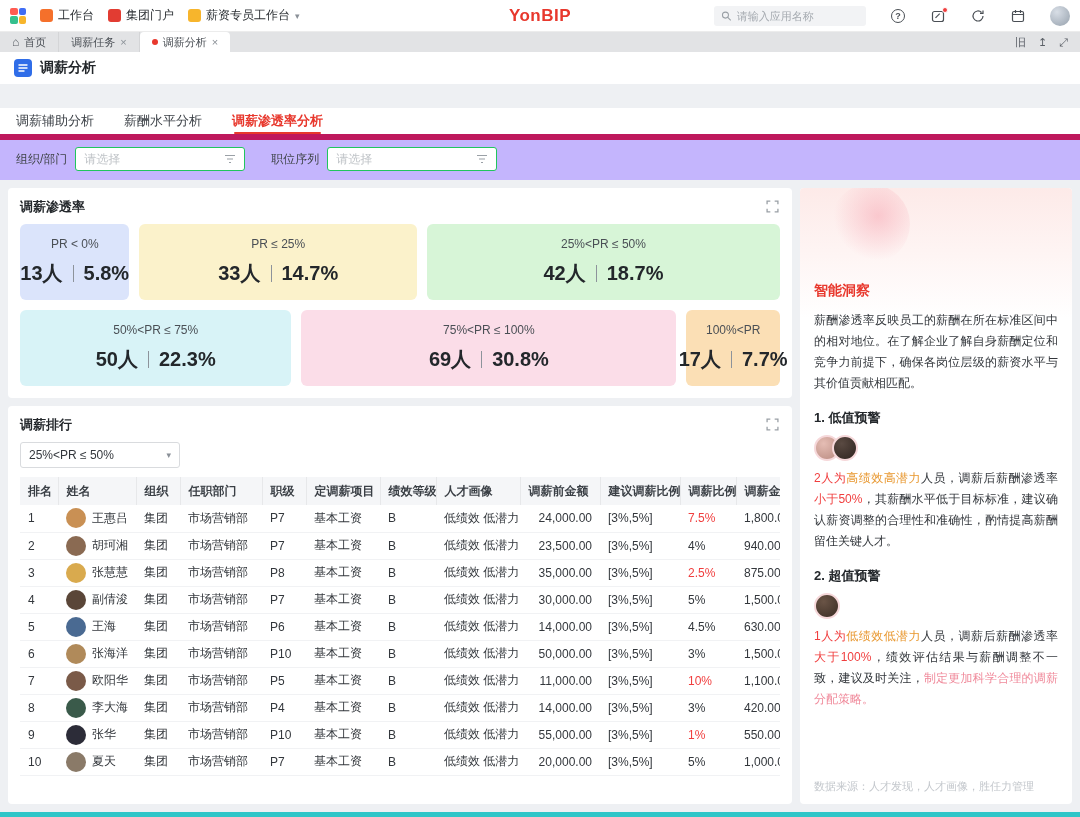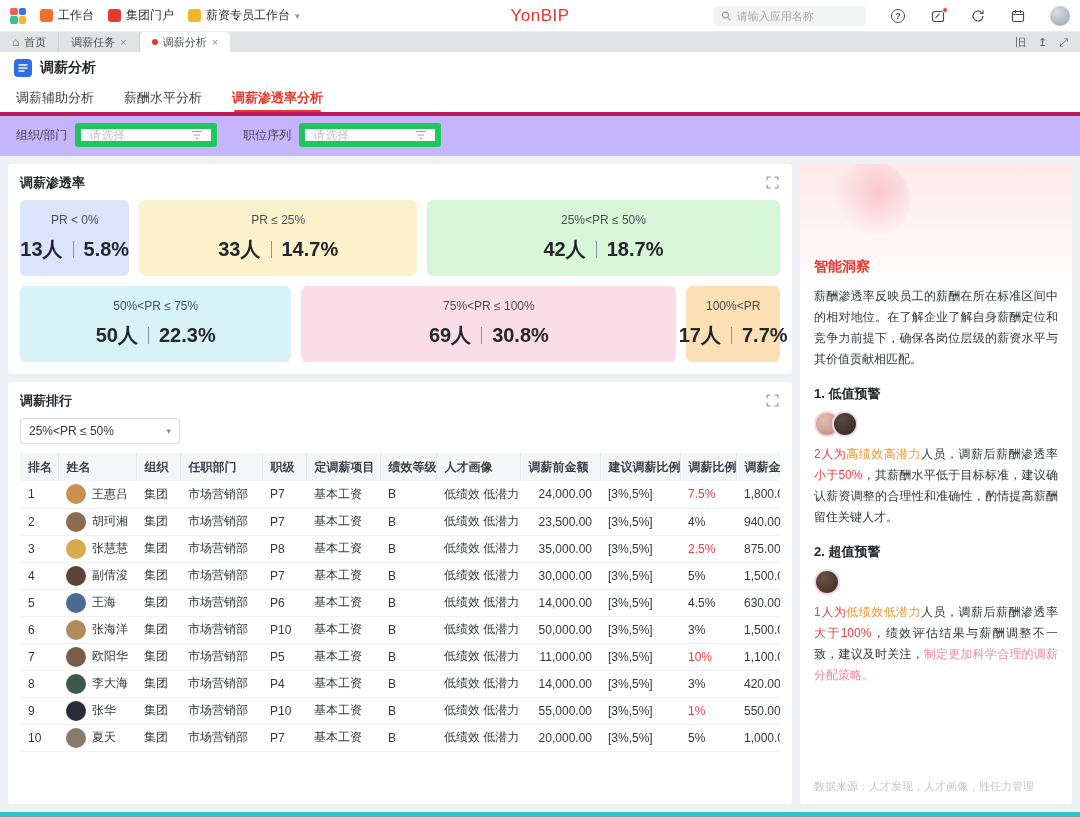--- a/index.html
+++ b/index.html
@@ -10,21 +10,21 @@
   
   .topbar { height:32px; background:#fff; border-bottom:1px solid #ececec; display:flex; align-items:center; padding:0 10px; gap:14px; position:relative; flex:none; }
   .logo-grid { width:16px; height:16px; display:grid; grid-template-columns:1fr 1fr; grid-template-rows:1fr 1fr; gap:1px; flex:none; }
   .logo-grid span { border-radius:2px; }
   .logo-grid span:nth-child(1){background:#ff5b52;} .logo-grid span:nth-child(2){background:#3f6df5;}
   .logo-grid span:nth-child(3){background:#35c08e;} .logo-grid span:nth-child(4){background:#f7b52c;}
   .nav-item { display:flex; align-items:center; gap:5px; font-size:12px; color:#2b2f33; cursor:pointer; }
   .nav-ico { width:13px; height:13px; border-radius:3px; flex:none; }
   .nav-ico.orange{background:#f5702b;} .nav-ico.red{background:#e23c32;} .nav-ico.yellow{background:#f7b52c;}
   .chev { font-size:9px; color:#8a9097; }
-  .brand { position:absolute; left:50%; transform:translateX(-50%); color:#e8382d; font-weight:400; font-size:17px; letter-spacing:.5px; }
+  .brand { position:absolute; left:50%; transform:translateX(-50%); color:#e8382d; font-weight:700; font-size:17px; letter-spacing:.5px; }
   .topbar-right { margin-left:auto; display:flex; align-items:center; gap:24px; }
   .search-pill { width:152px; height:20px; background:#f2f3f5; border-radius:3px; display:flex; align-items:center; gap:5px; padding:0 7px; }
   .search-pill input { border:0; background:transparent; outline:none; font-size:11px; color:#6a7077; width:100%; font-family:inherit; }
   .search-pill input::placeholder { color:#a6abb1; }
   .tb-ico { width:16px; height:16px; display:flex; align-items:center; justify-content:center; position:relative; cursor:pointer; }
   .help-circle { width:14px; height:14px; border:1.2px solid #4a4f55; border-radius:50%; font-size:9px; color:#4a4f55; display:flex; align-items:center; justify-content:center; font-weight:700; }
   .red-dot { position:absolute; top:-1px; right:-2px; width:6px; height:6px; background:#f03e3e; border-radius:50%; border:1px solid #fff; }
   .tb-avatar { width:20px; height:20px; border-radius:50%; background:radial-gradient(circle at 35% 30%, #d8dee6, #96a1ad); }
 
   
@@ -34,28 +34,28 @@
   .tab.active { background:#fff; border-radius:4px 4px 0 0; border-right:0; }
   .dirty-dot { width:6px; height:6px; background:#e8382d; border-radius:50%; flex:none; }
   .home-ico { font-size:12px; color:#5a5f66; }
   .tabbar-right { margin-left:auto; display:flex; align-items:center; gap:12px; padding:0 12px; color:#5a5f66; }
   .tabbar-right .tb-mini { font-size:11px; cursor:pointer; }
 
   
   .title-row { height:32px; background:#fff; display:flex; align-items:center; gap:8px; padding:0 14px; flex:none; }
   .title-ico { width:18px; height:18px; flex:none; }
   .page-title { font-size:14px; font-weight:700; color:#23272b; }
-  .subtabs { height:32px; background:#fff; display:flex; gap:30px; padding:0 16px; border-bottom:4px solid #be185d; flex:none; }
+  .subtabs { height:32px; background:#fff; display:flex; gap:30px; padding:0 16px; border-bottom:6px solid #be185d; flex:none;margin-top:24px; }
   .subtab { font-size:13px; color:#3a3f45; display:flex; align-items:center; position:relative; cursor:pointer; }
   .subtab.active { color:#e8382d; font-weight:700; }
   .subtab.active::after { content:""; position:absolute; bottom:0; left:2px; right:2px; height:2px; background:#e8382d; border-radius:1px; }
   .filter-row { background:#c4b5fd; padding:7px 16px 9px; display:flex; gap:26px; align-items:center; flex:none; }
   .filter-group { display:flex; align-items:center; gap:8px; }
   .filter-label { font-size:12px; color:#40454a; }
-  .filter-input { width:142px; height:24px; border:6px solid #22c55e; border-radius:3px; background:#fff; display:flex; align-items:center; justify-content:space-between; padding:0 8px; cursor:text; }
+  .filter-input { width:170px; height:24px; border:1px solid #22c55e; border-radius:3px; background:#fff; display:flex; align-items:center; justify-content:space-between; padding:0 8px; cursor:text; }
   .placeholder { color:#c0c4c8; font-size:12px; }
 
   
   .content { flex:1; display:flex; gap:8px; padding:8px; overflow:hidden; }
   .left-col { flex:1; min-width:0; display:flex; flex-direction:column; gap:8px; }
   .card { background:#fff; border-radius:4px; }
   .card-header { display:flex; justify-content:space-between; align-items:center; padding:10px 12px 8px; }
   .card-title { font-size:13px; font-weight:700; color:#23272b; }
   .expand-btn { width:14px; height:14px; cursor:pointer; display:flex; }
 

